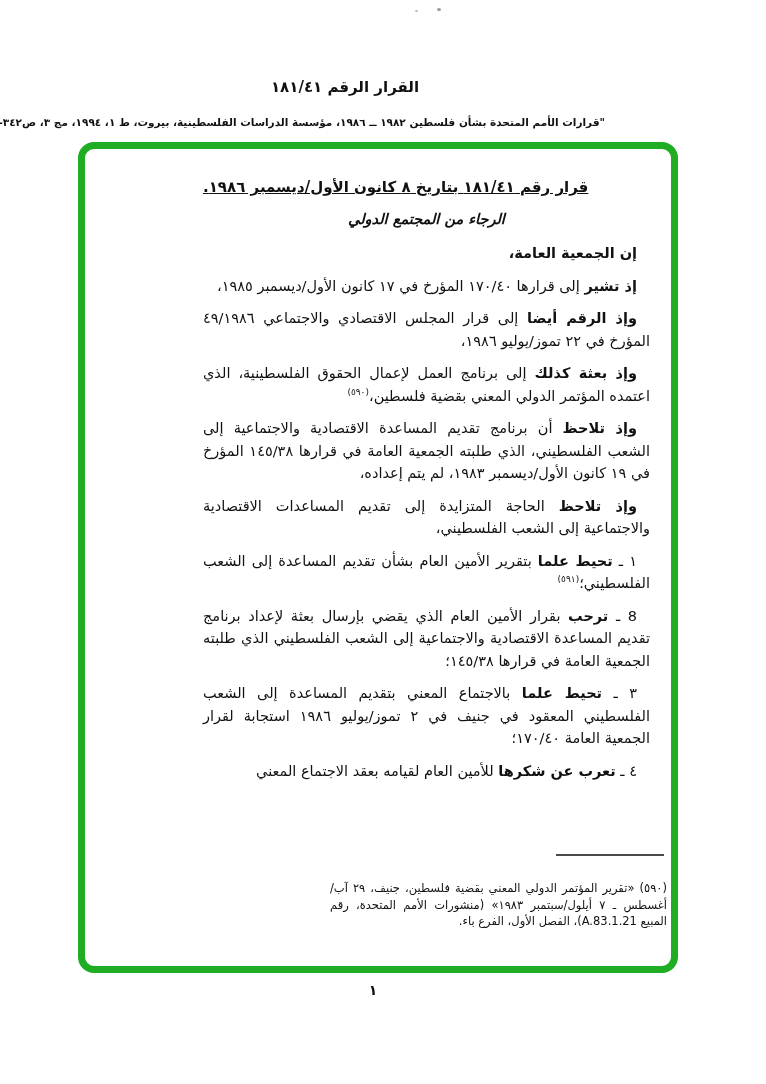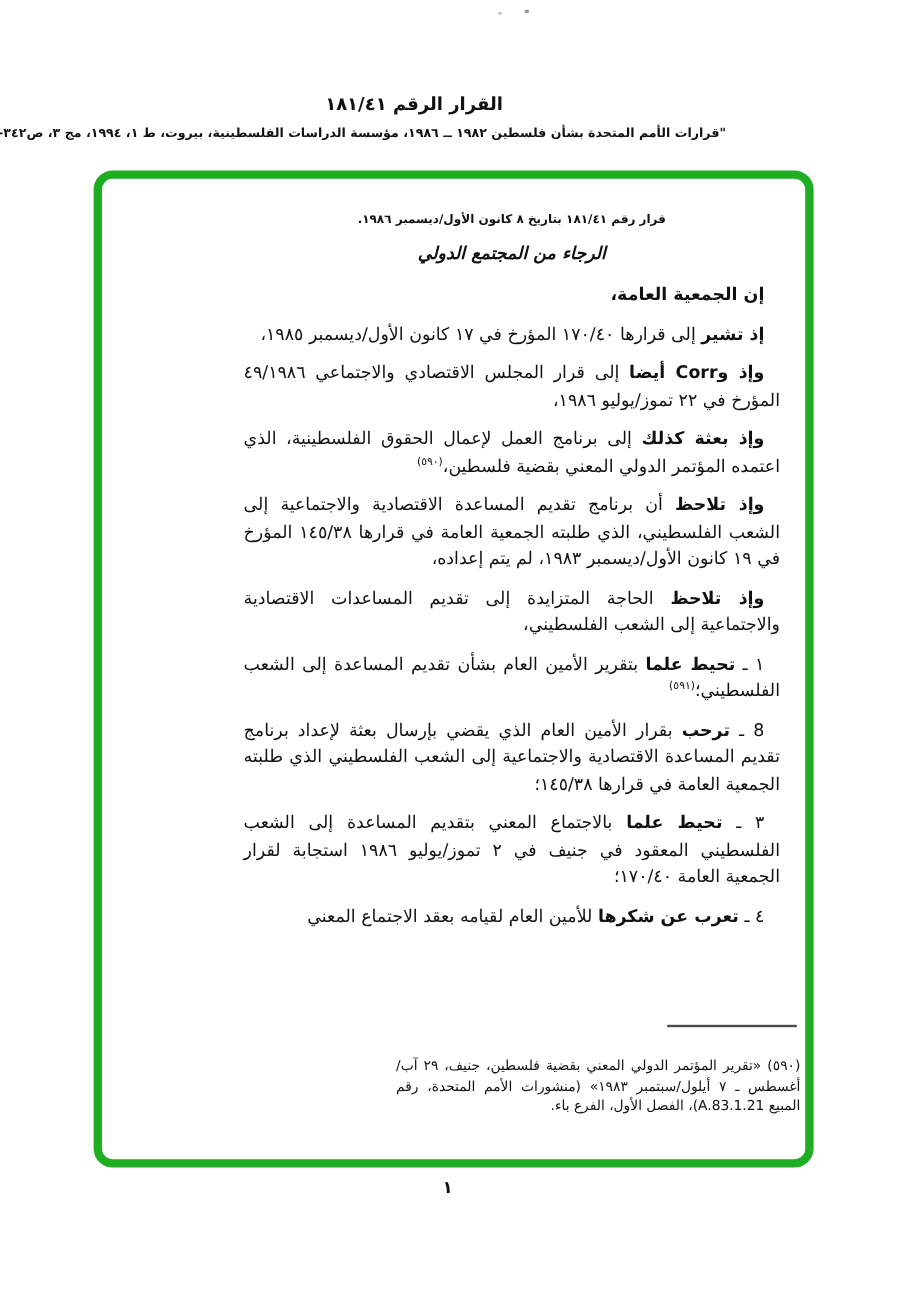--- a/index.html
+++ b/index.html
@@ -2,28 +2,28 @@
 <html lang="ar"><head>
 <meta charset="utf-8">
 <style>
   html,body{margin:0;padding:0;}
   body{
     width:766px;height:1084px;position:relative;background:#ffffff;
     font-family:"DejaVu Sans", sans-serif;color:#111;overflow:hidden;
   }
   .speck{position:absolute;background:#b9b9b9;border-radius:50%;}
   .header{position:absolute;left:85px;top:78px;width:520px;text-align:center;direction:rtl;}
-  .header-title{font-size:15px;font-weight:bold;margin:0 0 9px 0;letter-spacing:.2px;}
+  .header-title{font-size:15px;font-weight:bold;margin:0 0 20px 0;letter-spacing:.2px;}
   .header-source{font-size:10.5px;font-weight:bold;white-space:nowrap;letter-spacing:-0.1px;}
   .green-box{
     position:absolute;left:78px;top:142px;width:600px;height:831px;
     border:7px solid #1fad24;border-radius:16px;box-sizing:border-box;background:transparent;
   }
   .doc{position:absolute;left:203px;top:178px;width:447px;direction:rtl;}
-  .doc-title{font-size:10px;font-weight:bold;text-align:center;margin:0 0 11px 0;}
+  .doc-title{font-size:15px;font-weight:bold;text-align:left;margin:0 0 11px 0;text-decoration:underline;}
   .doc-subtitle{font-size:14.5px;font-weight:bold;text-align:center;line-height:24px;margin:0 0 11px 0;font-style:italic;}
   .para{
     margin:10px 0 0 0;font-size:14.5px;line-height:22.5px;
     text-align:justify;text-indent:13px;
   }
   .para b{font-weight:bold;}
   .para sup{font-size:9px;line-height:0;}
   .fn-sep{position:absolute;left:556px;top:854px;width:108px;border-top:2px solid #4a4a4a;height:0;}
   .footnotes{
     position:absolute;left:330px;top:880px;width:337px;direction:rtl;
@@ -46,21 +46,21 @@
 <div class="green-box" style="border-color: rgb(31, 173, 36);"></div>
 
 <div class="doc">
   <div class="doc-title">قرار رقم ١٨١/٤١ بتاريخ ٨ كانون الأول/ديسمبر ١٩٨٦.</div>
   <div class="doc-subtitle">
       <div>الرجاء من المجتمع الدولي</div>
     </div>
   <div>
       <p class="para"><b>إن الجمعية العامة،</b></p>
       <p class="para"><b>إذ تشير</b> إلى قرارها ١٧٠/٤٠ المؤرخ في ١٧ كانون الأول/ديسمبر ١٩٨٥،</p>
-      <p class="para"><b>وإذ وCorr أيضا</b> إلى قرار المجلس الاقتصادي والاجتماعي ٤٩/١٩٨٦ المؤرخ في ٢٢ تموز/يوليو ١٩٨٦،</p>
+      <p class="para"><b>وإذ الرقم أيضا</b> إلى قرار المجلس الاقتصادي والاجتماعي ٤٩/١٩٨٦ المؤرخ في ٢٢ تموز/يوليو ١٩٨٦،</p>
       <p class="para"><b>وإذ بعثة كذلك</b> إلى برنامج العمل لإعمال الحقوق الفلسطينية، الذي اعتمده المؤتمر الدولي المعني بقضية فلسطين،<sup>(٥٩٠)</sup></p>
       <p class="para"><b>وإذ تلاحظ</b> أن برنامج تقديم المساعدة الاقتصادية والاجتماعية إلى الشعب الفلسطيني، الذي طلبته الجمعية العامة في قرارها ١٤٥/٣٨ المؤرخ في ١٩ كانون الأول/ديسمبر ١٩٨٣، لم يتم إعداده،</p>
       <p class="para"><b>وإذ تلاحظ</b> الحاجة المتزايدة إلى تقديم المساعدات الاقتصادية والاجتماعية إلى الشعب الفلسطيني،</p>
       <p class="para"><span>١ ـ </span><b>تحيط علما</b> بتقرير الأمين العام بشأن تقديم المساعدة إلى الشعب الفلسطيني؛<sup>(٥٩١)</sup></p>
       <p class="para"><span>8 ـ </span><b>ترحب</b> بقرار الأمين العام الذي يقضي بإرسال بعثة لإعداد برنامج تقديم المساعدة الاقتصادية والاجتماعية إلى الشعب الفلسطيني الذي طلبته الجمعية العامة في قرارها ١٤٥/٣٨؛</p>
       <p class="para"><span>٣ ـ </span><b>تحيط علما</b> بالاجتماع المعني بتقديم المساعدة إلى الشعب الفلسطيني المعقود في جنيف في ٢ تموز/يوليو ١٩٨٦ استجابة لقرار الجمعية العامة ١٧٠/٤٠؛</p>
       <p class="para"><span>٤ ـ </span><b>تعرب عن شكرها</b> للأمين العام لقيامه بعقد الاجتماع المعني</p>
     </div>
 </div>
 

